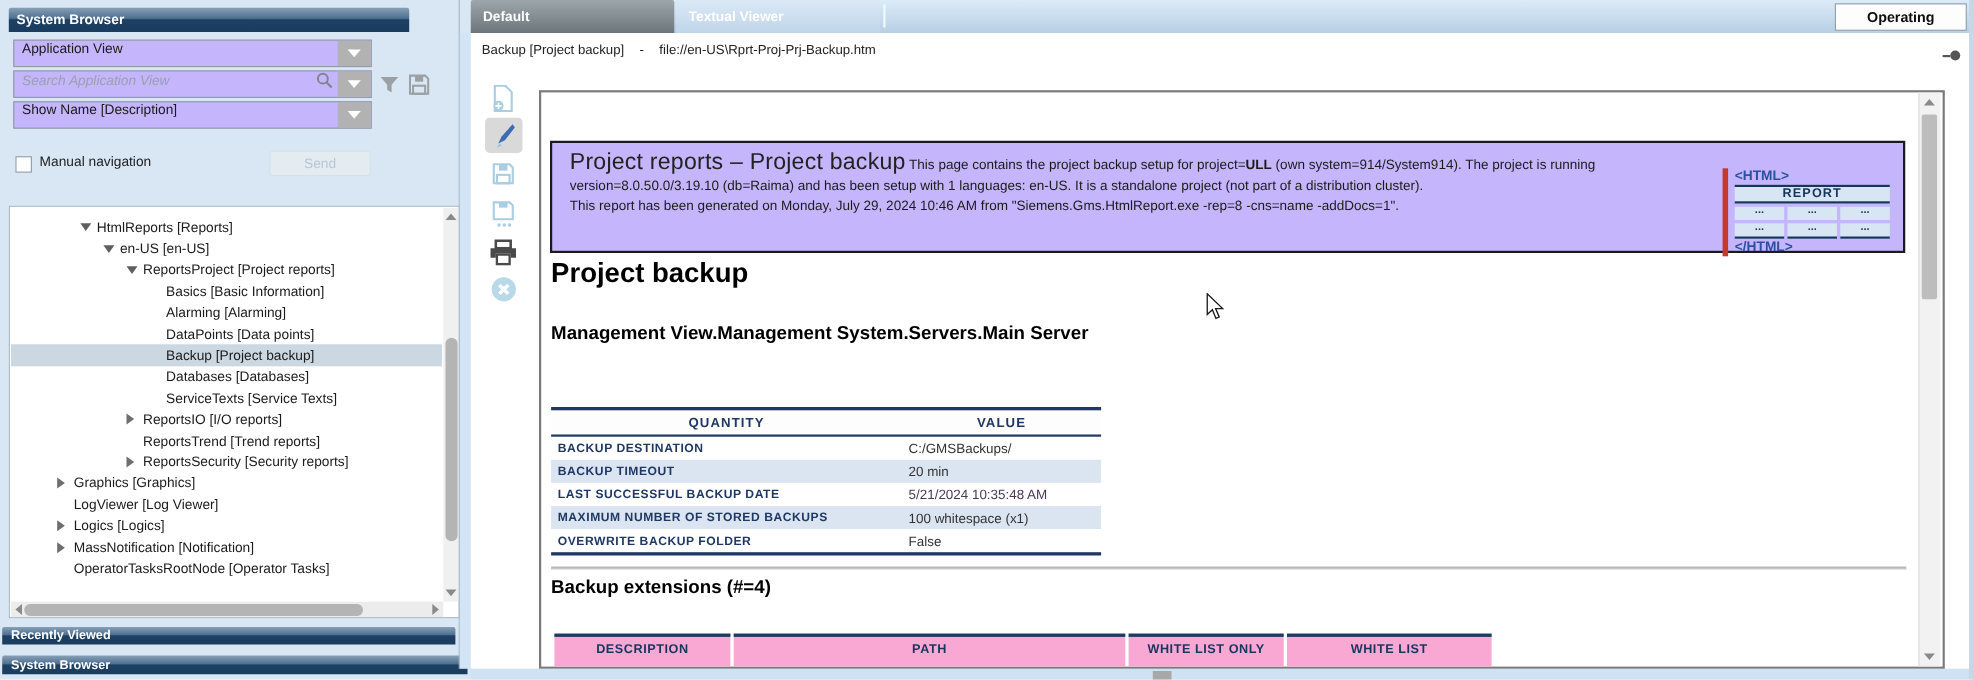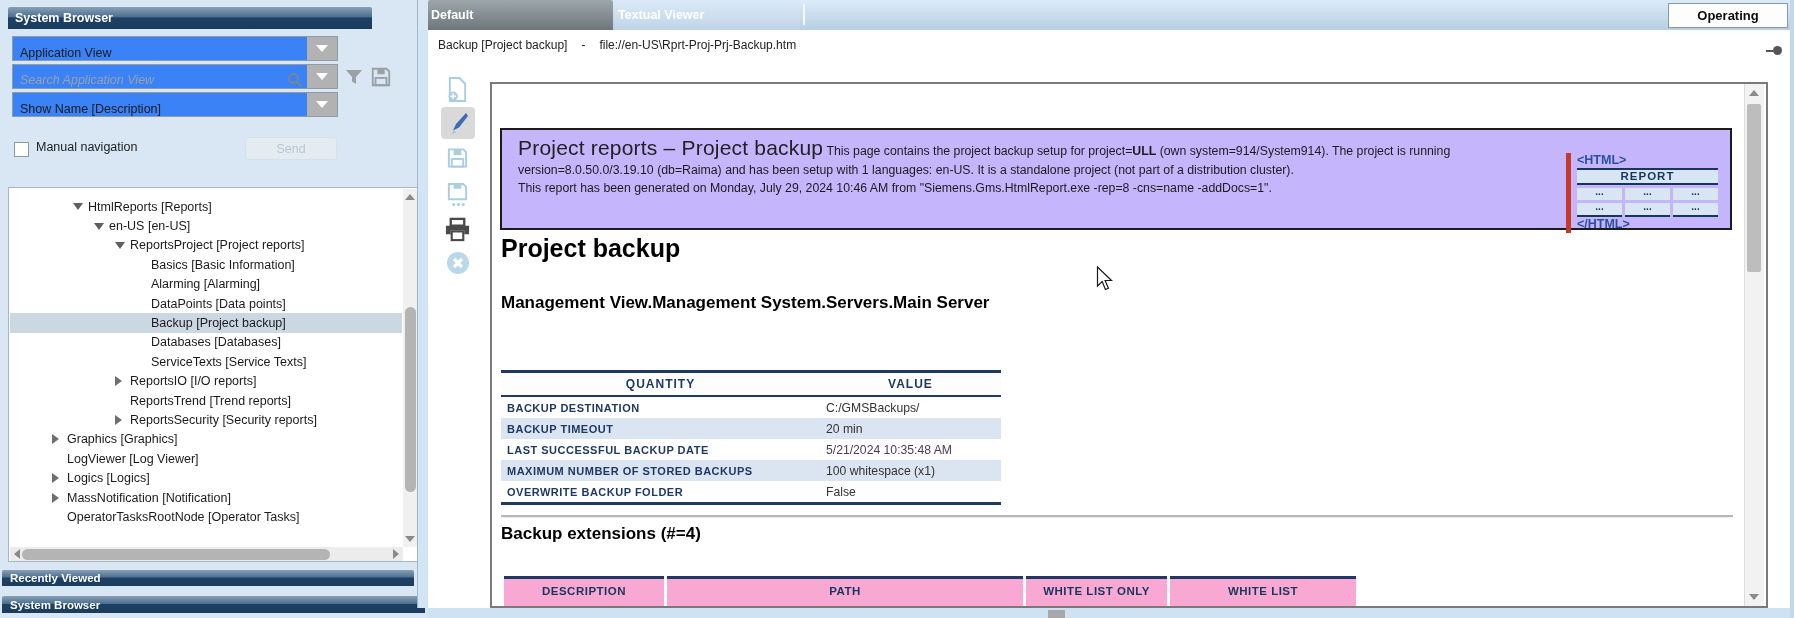--- a/index.html
+++ b/index.html
@@ -6,21 +6,21 @@
   body{font-family:"Liberation Sans",sans-serif;}
   .screen{position:relative;width:1794px;height:618px;background:#d9e6f3;overflow:hidden;}
   .abs{position:absolute;}
 
   
   .navgrad{background:linear-gradient(180deg,#87a0b6 0%,#4f7090 44%,#1d4164 50%,#1a3c5e 100%);color:#fff;font-weight:bold;display:flex;align-items:center;border-radius:2px 2px 0 0;}
   .panel-title{left:8px;top:7px;width:364px;height:22px;font-size:12.5px;padding-left:7px;box-sizing:border-box;}
   .leftpanel-border{left:417px;top:0;width:1px;height:608px;background:#a3b6c6;}
   .splitter{left:418px;top:30px;width:10px;height:578px;background:#d3e4f4;}
 
-  .ctl{position:absolute;left:12px;width:326px;height:25px;background:#3b82f6;border:1px solid #8f9ba5;box-sizing:border-box;display:flex;align-items:flex-end;}
+  .ctl{position:absolute;left:12px;width:326px;height:25px;background:#c4b5fd;border:1px solid #8f9ba5;box-sizing:border-box;display:flex;align-items:flex-start;}
   .ctl .txt{flex:1;font-size:12.5px;color:#1a1a1a;padding-left:7px;white-space:nowrap;overflow:hidden;}
   .ddbtn{width:30px;height:100%;background:#b2b2b2;display:flex;align-items:center;justify-content:center;cursor:pointer;}
   .ddtri{width:0;height:0;border-left:6px solid transparent;border-right:6px solid transparent;border-top:7px solid #fff;}
   .searchinput{flex:1;border:none;outline:none;font-size:12.5px;font-style:italic;color:#333;padding-left:7px;background:transparent;min-width:0;}
   .searchinput::placeholder{color:#98a2ab;font-style:italic;}
 
   .sideicon{position:absolute;display:flex;align-items:center;justify-content:center;}
   .chk{position:absolute;left:14px;top:142px;width:13px;height:13px;background:#fff;border:1px solid #8a9aa8;}
   .chklabel{position:absolute;left:36px;top:140px;font-size:12.5px;color:#222;}
   .sendbtn{position:absolute;left:245px;top:137px;width:92px;height:23px;background:#e4ecf2;color:#b9c6d2;font-size:12.5px;display:flex;align-items:center;justify-content:center;border-radius:3px;border:1px solid #d5e1ea;box-sizing:border-box;}
@@ -39,21 +39,21 @@
   .tri{width:0;height:0;position:absolute;}
   .tri-up{border-left:5px solid transparent;border-right:5px solid transparent;border-bottom:6px solid #8a8a8a;}
   .tri-dn{border-left:5px solid transparent;border-right:5px solid transparent;border-top:6px solid #8a8a8a;}
   .tri-lf{border-top:5px solid transparent;border-bottom:5px solid transparent;border-right:6px solid #8a8a8a;}
   .tri-rt{border-top:5px solid transparent;border-bottom:5px solid transparent;border-left:6px solid #8a8a8a;}
 
   .accordion{position:absolute;left:2px;font-size:11.5px;padding-left:8px;box-sizing:border-box;}
 
   
   .tabbar{position:absolute;left:428px;top:0;width:1362px;height:30px;background:linear-gradient(180deg,#dcebf8,#b7cfe4);}
-  .tab{position:absolute;top:0;height:30px;display:flex;align-items:center;padding-left:3px;box-sizing:border-box;font-size:12.5px;font-weight:bold;color:#fff;cursor:pointer;}
+  .tab{position:absolute;top:0;height:30px;display:flex;align-items:center;padding-left:11px;box-sizing:border-box;font-size:12.5px;font-weight:bold;color:#fff;cursor:pointer;}
   .tab-active{left:0;width:185px;background:linear-gradient(180deg,#9ca6ab,#6c767b);border-radius:2px 2px 0 0;}
   .tab-inactive{left:187px;width:185px;background:linear-gradient(180deg,#dbe9f7 0%,#c0d5e9 100%);}
   .tabsep{position:absolute;left:375px;top:4px;width:2px;height:21px;background:#f2f8fd;}
   .opbtn{position:absolute;left:1240px;top:3px;width:120px;height:25px;background:#fdfdfd;border:1px solid #8899a6;box-sizing:border-box;color:#0d0d0d;font-size:13px;font-weight:bold;display:flex;align-items:center;justify-content:center;cursor:pointer;}
 
   .breadcrumb{position:absolute;left:428px;top:30px;width:1362px;height:30px;background:#fff;display:flex;align-items:center;font-size:12px;color:#222;}
   .breadcrumb .bc{margin-left:10px;}
   .breadcrumb .dash{margin-left:14px;}
   .breadcrumb .path{margin-left:14px;}
   .pin{position:absolute;left:1766px;top:46px;display:flex;align-items:center;cursor:pointer;}

